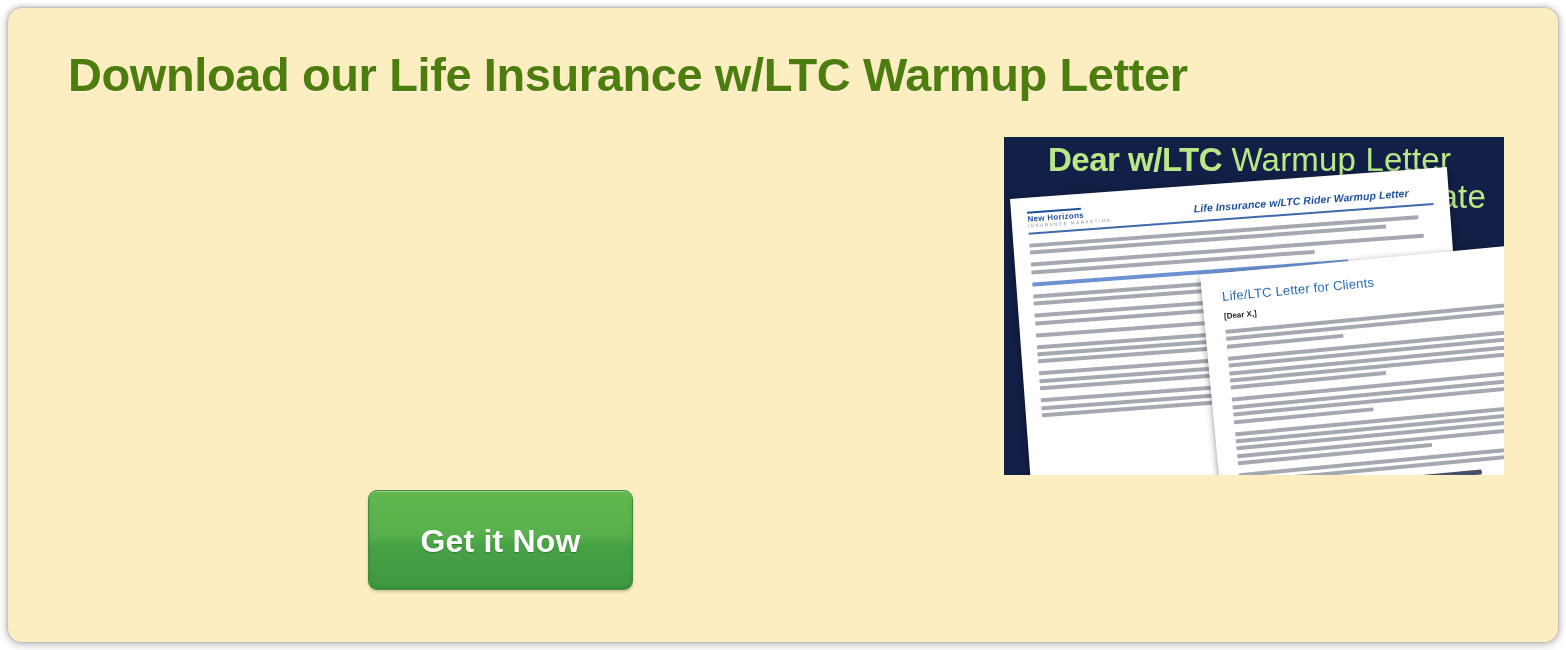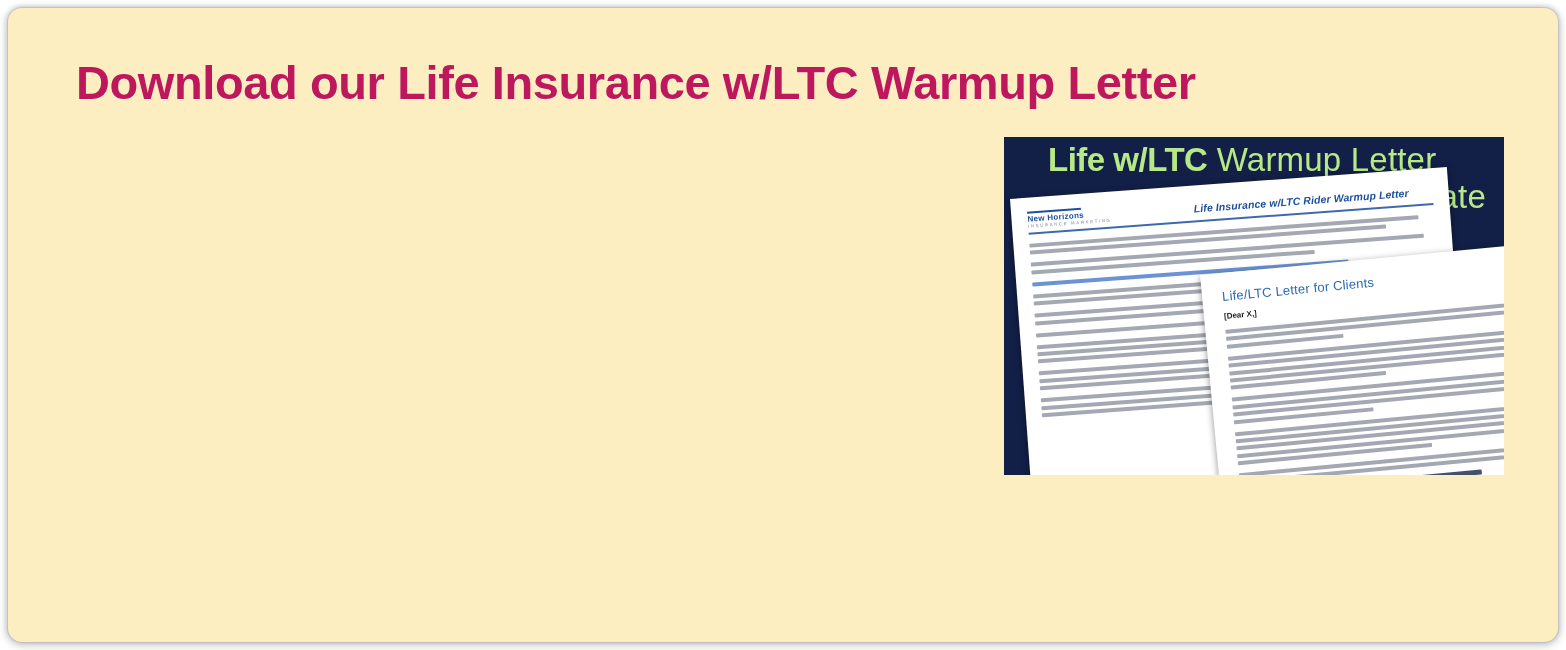--- a/index.html
+++ b/index.html
@@ -35,25 +35,25 @@
 
   
   #copy-column {
     position: absolute;
     left: 52px;
     top: 34px;
     width: 910px;
   }
 
   #headline {
-    margin: 16px;
+    margin: 8px;
     font-size: 47px;
     line-height: 1.08;
     font-weight: bold;
-    color: #be185d;
+    color: #4d7c0f;
     letter-spacing: -0.4px;
     font-family: "Liberation Sans", sans-serif;
     text-shadow: 0 1px 0 rgba(255,255,255,0.55);
     white-space: nowrap;
   }
 
   #body-copy {
     margin: 0;
     padding-top: 36px;
     font-size: 32px;
@@ -223,26 +223,29 @@
 </style>
 </head>
 <body>
 
 <div id="cta-banner">
 
   <div id="copy-column">
     <h1 id="headline">Download our Life Insurance w/LTC Warmup Letter</h1>
   </div>
 
+  <div id="cta-row">
+    <button id="cta-button">Get it Now</button>
+  </div>
 
   <div id="doc-preview">
 
     <div id="preview-title">
       <span class="line1">
-        <span class="strong">Life w/LTC</span><span> Warmup Letter</span>
+        <span class="strong">Dear w/LTC</span><span> Warmup Letter</span>
       </span>
       <span class="line2">Template</span>
     </div>
 
     <div class="sheet" id="sheet-back">
       <div class="nh-logo">
         <div class="nh-logo-topline"></div>
         <div class="nh-logo-name">New Horizons</div>
         <div class="nh-logo-sub">INSURANCE MARKETING</div>
       </div>

